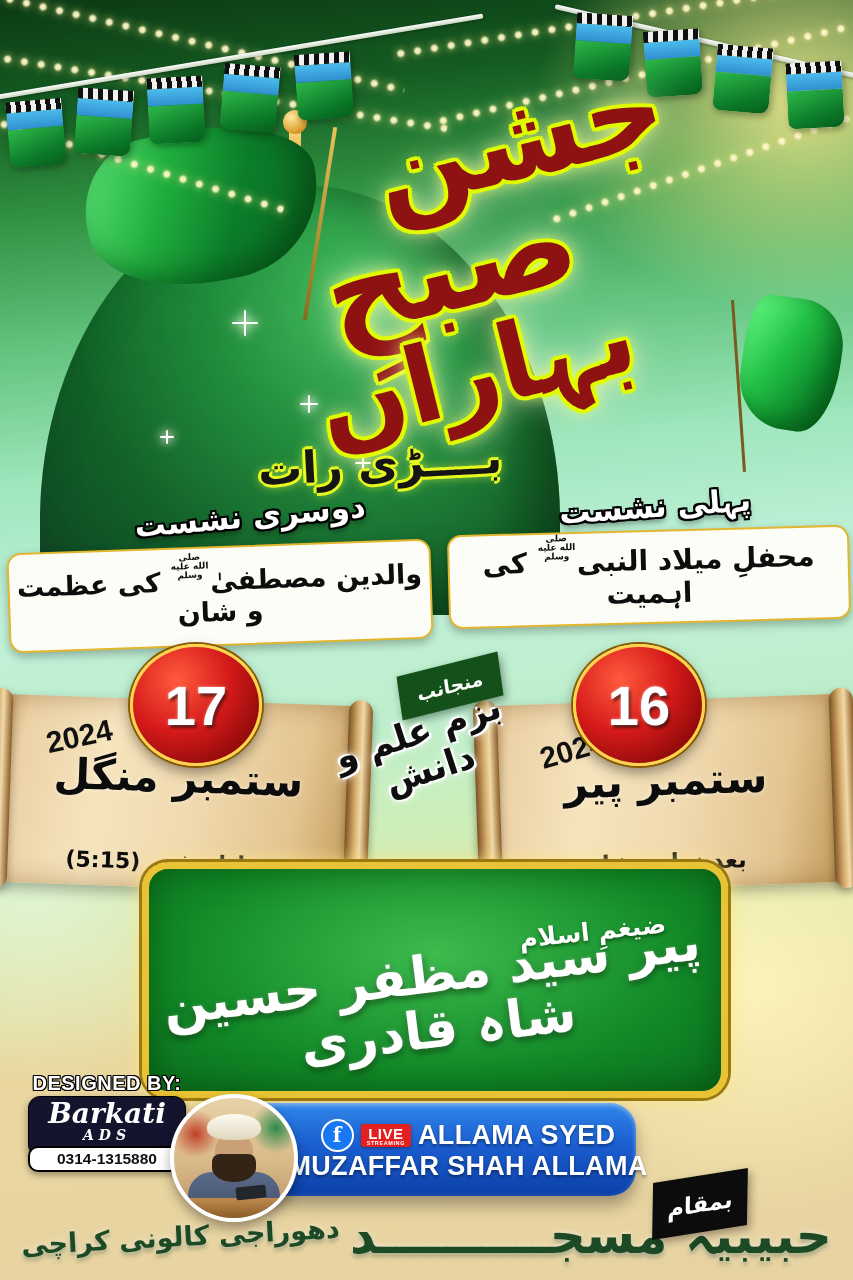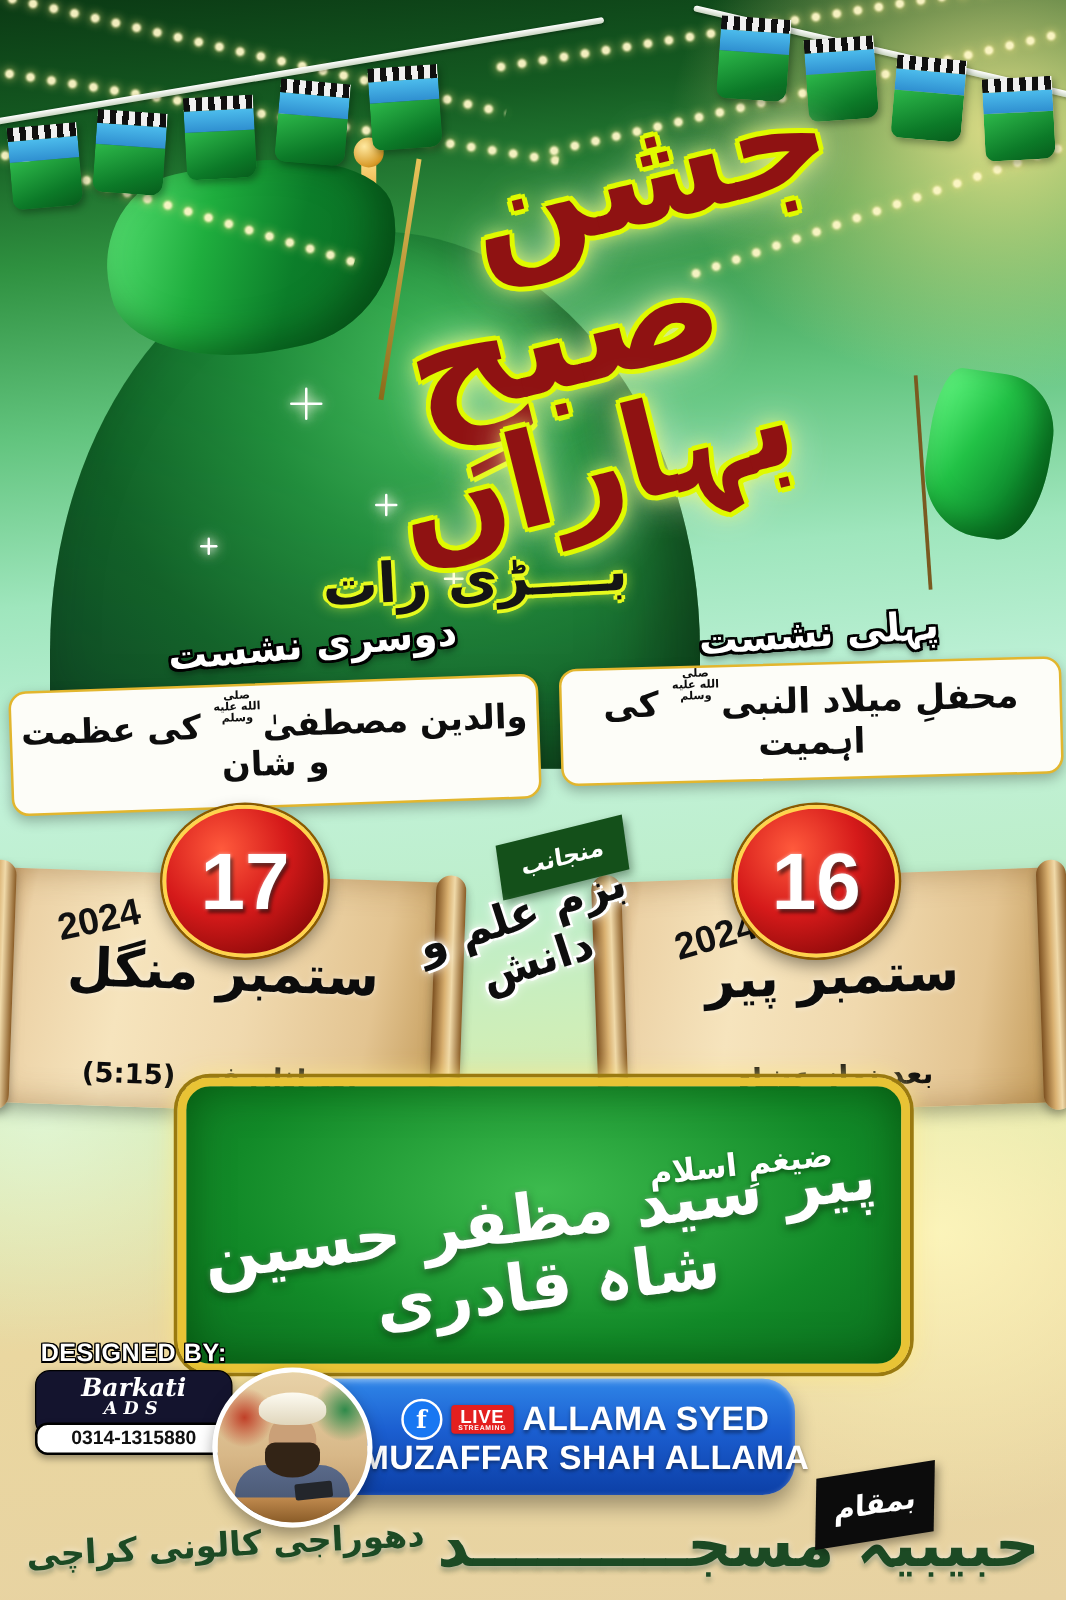--- a/index.html
+++ b/index.html
@@ -87,21 +87,21 @@
   .scroll{z-index:6;border-radius:10px;
     background:linear-gradient(100deg,#c59a62 0%,#ecd2a6 9%,#f6e4bd 30%,#f0d9ae 55%,#e3c491 80%,#bd934f 100%);
     box-shadow:inset 0 0 26px rgba(110,65,15,.38),0 6px 14px rgba(0,0,0,.28);}
   .scroll::before,.scroll::after{content:"";position:absolute;top:-6px;width:24px;height:calc(100% + 12px);
     border-radius:12px;background:linear-gradient(90deg,#7c5020,#d9b070 40%,#f0d9a8 62%,#8a5c26);
     box-shadow:0 4px 8px rgba(0,0,0,.3);}
   .scroll::before{left:-6px;} .scroll::after{right:-6px;}
   .day{z-index:8;width:126px;height:116px;border-radius:50%;
     background:radial-gradient(circle at 35% 28%,#ff5a3c,#d51a1a 45%,#7e0606 88%);
     border:3px solid #ffd34d;box-shadow:0 0 0 2px #8a5a00,0 6px 14px rgba(0,0,0,.45);
-    display:flex;align-items:center;justify-content:center;color:#fff;font-weight:bold;font-size:64px;
+    display:flex;align-items:center;justify-content:center;color:#fff;font-weight:bold;font-size:56px;
     font-family:"Liberation Sans",sans-serif;
     text-shadow:2px 3px 3px rgba(0,0,0,.55),0 0 3px rgba(255,255,255,.6);}
   .s-year{position:absolute;font-weight:bold;font-size:30px;color:#111;transform:rotate(-14deg);font-family:"Liberation Sans",sans-serif;}
   .s-broz{position:absolute;font-weight:bold;font-size:15px;color:#111;}
   .s-date{position:absolute;width:100%;text-align:center;font-weight:bold;font-size:42px;color:#0c0c0c;
     text-shadow:0 0 5px rgba(255,255,255,.55);}
   .s-time{position:absolute;width:100%;text-align:center;font-weight:bold;font-size:23px;color:#0c0c0c;}
 
   
   .org-label{left:398px;top:664px;width:104px;height:44px;z-index:7;background:#14501a;
@@ -124,21 +124,21 @@
   .speaker{position:absolute;left:10px;right:10px;top:78px;color:#fff;font-weight:bold;font-size:52px;
     line-height:1.05;text-align:center;transform:rotate(-7deg);
     text-shadow:0 3px 7px rgba(0,40,0,.65),0 0 4px rgba(255,255,255,.35);}
 
   
   .dby{left:28px;top:1072px;width:158px;z-index:9;text-align:center;}
   .dlabel{font-size:20px;font-weight:bold;color:#fff;letter-spacing:.5px;
     text-shadow:1px 0 0 #000,-1px 0 0 #000,0 1px 0 #000,0 -1px 0 #000,1px 1px 0 #000,-1px -1px 0 #000,1px -1px 0 #000,-1px 1px 0 #000;}
   .dbox{background:#14142e;border:1px solid #000;border-radius:12px;padding:3px 6px 14px;margin-top:1px;
     box-shadow:0 4px 8px rgba(0,0,0,.4);}
-  .brand{font-family:"DejaVu Serif",serif;font-style:italic;font-weight:bold;font-size:20px;color:#fff;line-height:1;}
+  .brand{font-family:"DejaVu Serif",serif;font-style:italic;font-weight:bold;font-size:28px;color:#fff;line-height:1;}
   .ads{font-family:"DejaVu Serif",serif;font-style:italic;font-weight:bold;font-size:14px;color:#fff;letter-spacing:5px;line-height:1;}
   .dphone{background:#fff;border:2px solid #000;border-radius:10px;font-size:15.5px;font-weight:bold;
     color:#101010;font-family:"Liberation Sans",sans-serif;padding:2px 0;margin-top:-11px;position:relative;
     box-shadow:0 3px 6px rgba(0,0,0,.35);}
 
   
   .bar{left:208px;top:1103px;width:428px;height:93px;z-index:9;border-radius:26px;
     background:linear-gradient(180deg,#2f86e8 0%,#1b5ed0 45%,#0c3fa6 100%);
     box-shadow:0 9px 16px rgba(0,0,0,.32),inset 0 2px 5px rgba(255,255,255,.45);
     display:flex;flex-direction:column;align-items:center;justify-content:center;
@@ -237,21 +237,21 @@
       <span>کی عظمت و شان</span>
     </span>
   </div>
 
   <div class="abs scroll" style="left:482px;top:700px;width:368px;height:188px;transform:rotate(-2deg);">
     <span class="s-year" style="left:16%;top:16%;">2024</span>
     <span class="s-broz u" style="left:42%;top:6%;">بروز</span>
     <span class="s-date u" style="top:30%;">ستمبر پیر</span>
     <span class="s-time u" style="bottom:7%;">بعد نماز عشاء</span>
   </div>
-  <div class="abs day" style="left:587px;top:644px;">16</div>
+  <div class="abs day" style="left:573px;top:644px;">16</div>
 
   <div class="abs scroll" style="left:-8px;top:700px;width:372px;height:188px;transform:rotate(2deg);">
     <span class="s-year" style="left:14%;top:12%;">2024</span>
     <span class="s-broz u" style="left:44%;top:4%;">بروز</span>
     <span class="s-date u" style="top:28%;">ستمبر منگل</span>
     <span class="s-time u" style="bottom:7%;font-size:22px;">بعد اذان فجر (5:15)</span>
   </div>
   <div class="abs day" style="left:130px;top:644px;">17</div>
 
   <div class="abs org-label u">منجانب</div>

